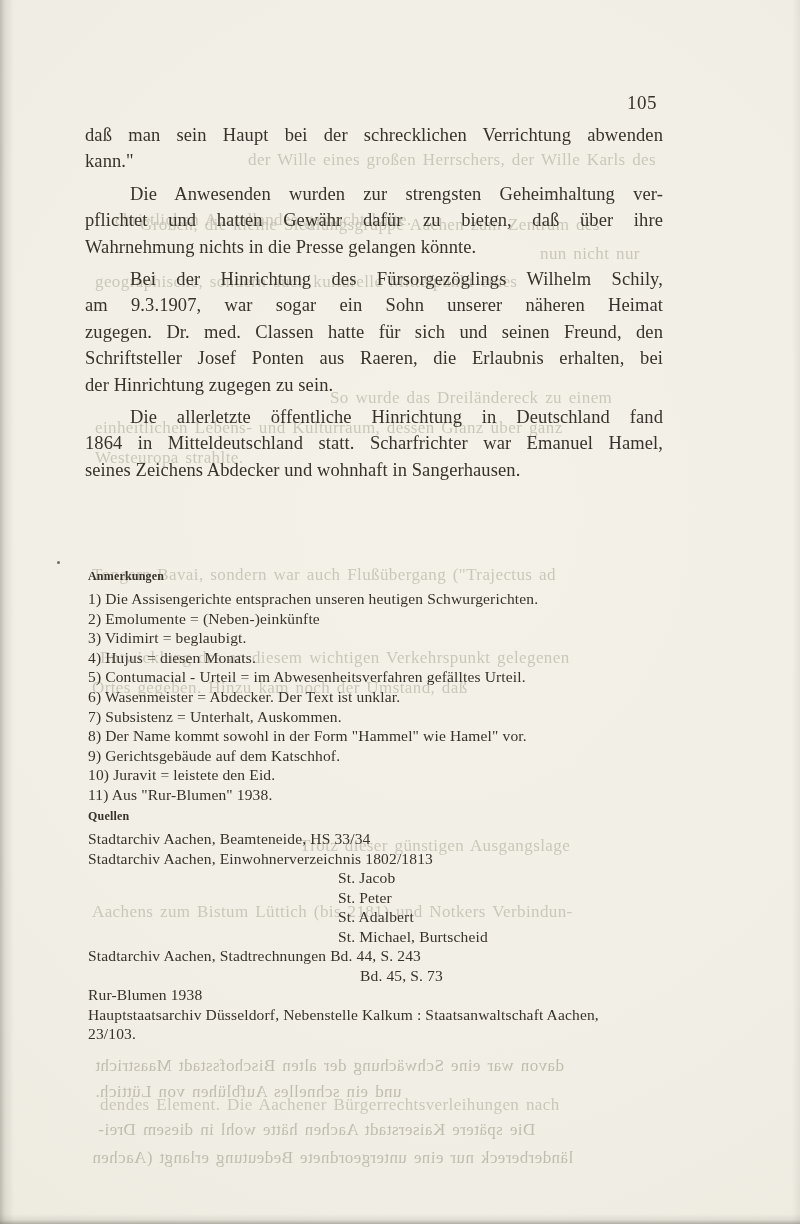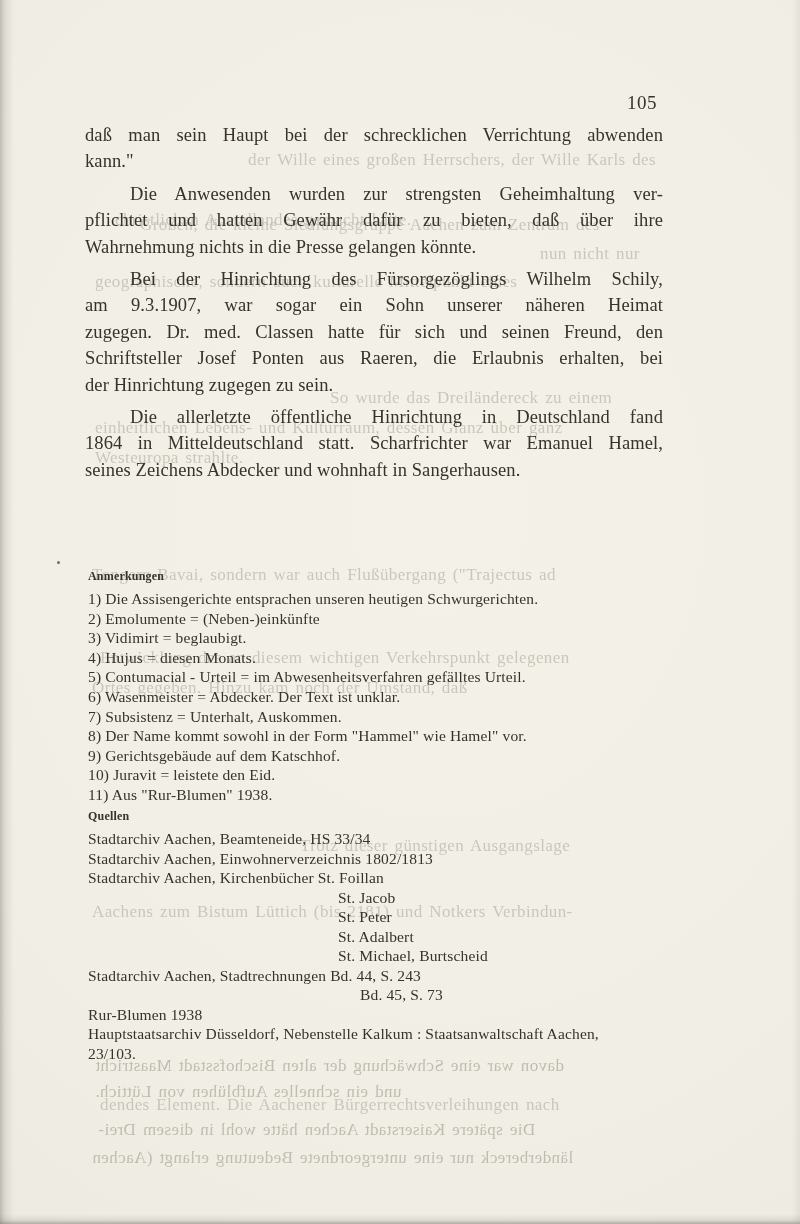--- a/index.html
+++ b/index.html
@@ -165,21 +165,20 @@
         <div class="note-item">10) Juravit = leistete den Eid.</div>
         <div class="note-item">11) Aus "Rur-Blumen" 1938.</div>
       </div>
   </div>
 
   <div class="printed sources">
     <div class="section-heading">Quellen</div>
     <div id="sources-list">
         <div class="source-line">Stadtarchiv Aachen, Beamteneide, HS 33/34</div>
         <div class="source-line">Stadtarchiv Aachen, Einwohnerverzeichnis 1802/1813</div>
-        <div class="source-line">Stadtarchiv Aachen, Kirchenbücher St. Foillan</div>
         <div class="source-line" style="padding-left: 250px;">St. Jacob</div>
         <div class="source-line" style="padding-left: 250px;">St. Peter</div>
         <div class="source-line" style="padding-left: 250px;">St. Adalbert</div>
         <div class="source-line" style="padding-left: 250px;">St. Michael, Burtscheid</div>
         <div class="source-line">Stadtarchiv Aachen, Stadtrechnungen Bd. 44, S. 243</div>
         <div class="source-line" style="padding-left: 272px;">Bd. 45, S. 73</div>
         <div class="source-line">Rur-Blumen 1938</div>
         <div class="source-line">Hauptstaatsarchiv Düsseldorf, Nebenstelle Kalkum : Staatsanwaltschaft Aachen,</div>
         <div class="source-line">23/103.</div>
       </div>

